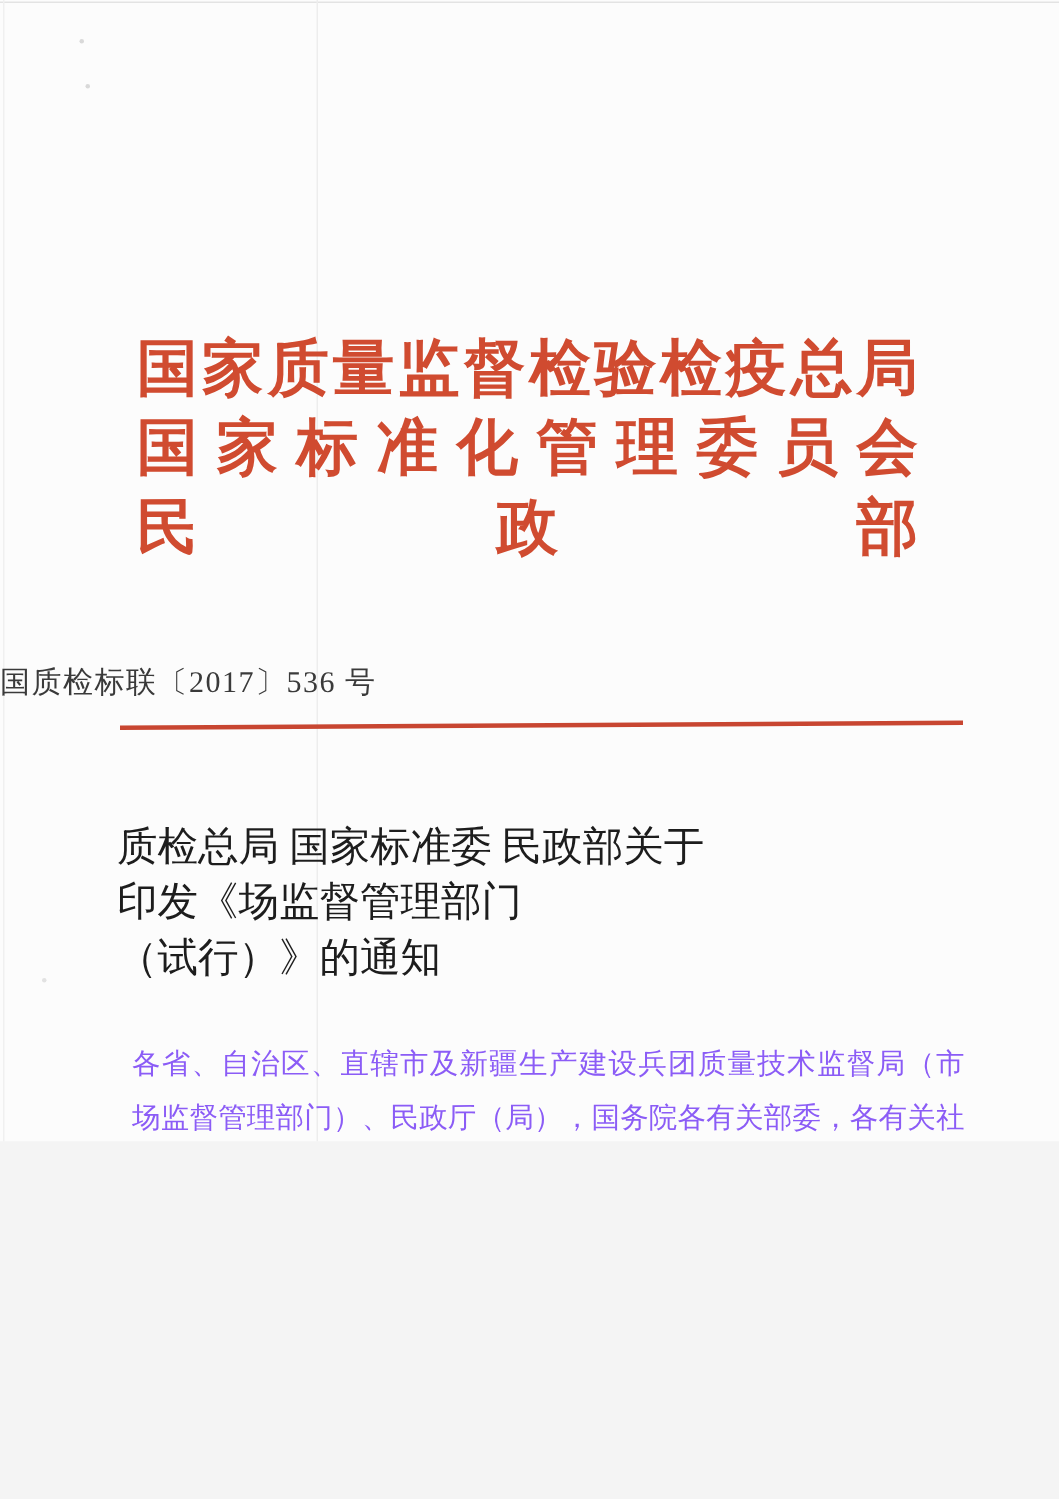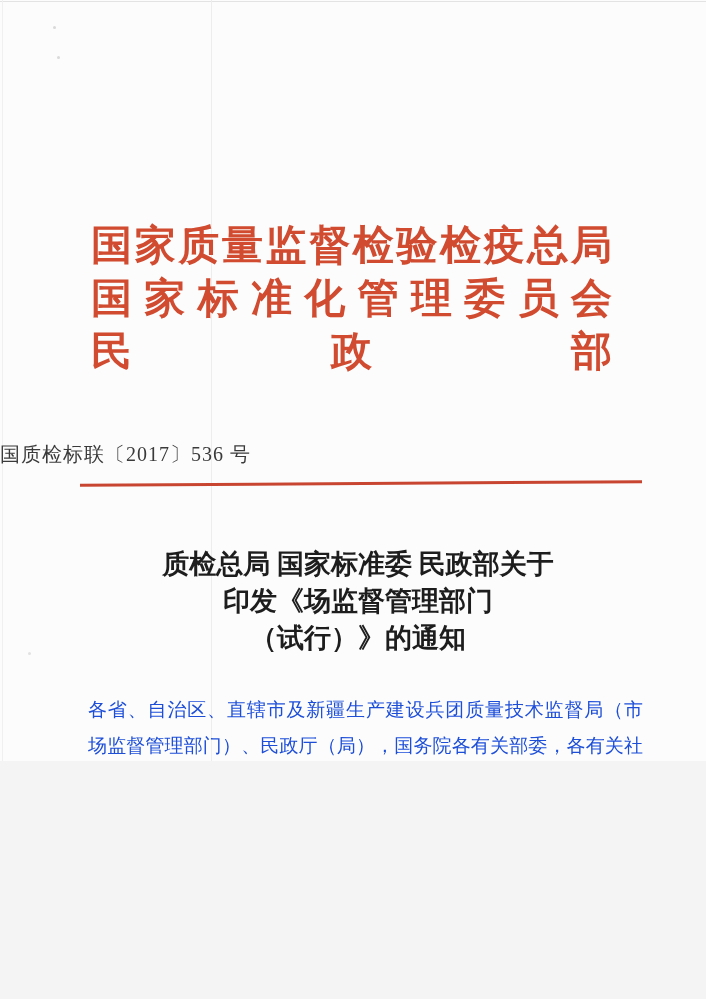--- a/index.html
+++ b/index.html
@@ -89,36 +89,36 @@
     height: 3px;
     background: #c84631;
     transform: rotate(-0.35deg);
   }
 
   .doc-title {
     position: absolute;
     top: 546px;
     left: 78px;
     width: 560px;
-    text-align: center;
+    text-align: left;
     font-size: 27px;
-    font-weight: bold;
+    font-weight: normal;
     color: #1d1d1d;
   }
   .doc-title .title-line {
     line-height: 37px;
   }
 
   .doc-body {
     position: absolute;
     top: 692px;
     left: 88px;
     width: 555px;
     font-size: 19px;
-    color: #1d4ed8;
+    color: #8b5cf6;
   }
   .body-line {
     line-height: 36px;
     text-align: justify;
     text-align-last: justify;
     text-justify: inter-character;
   }
   .body-line.last {
     text-align-last: left;
   }

